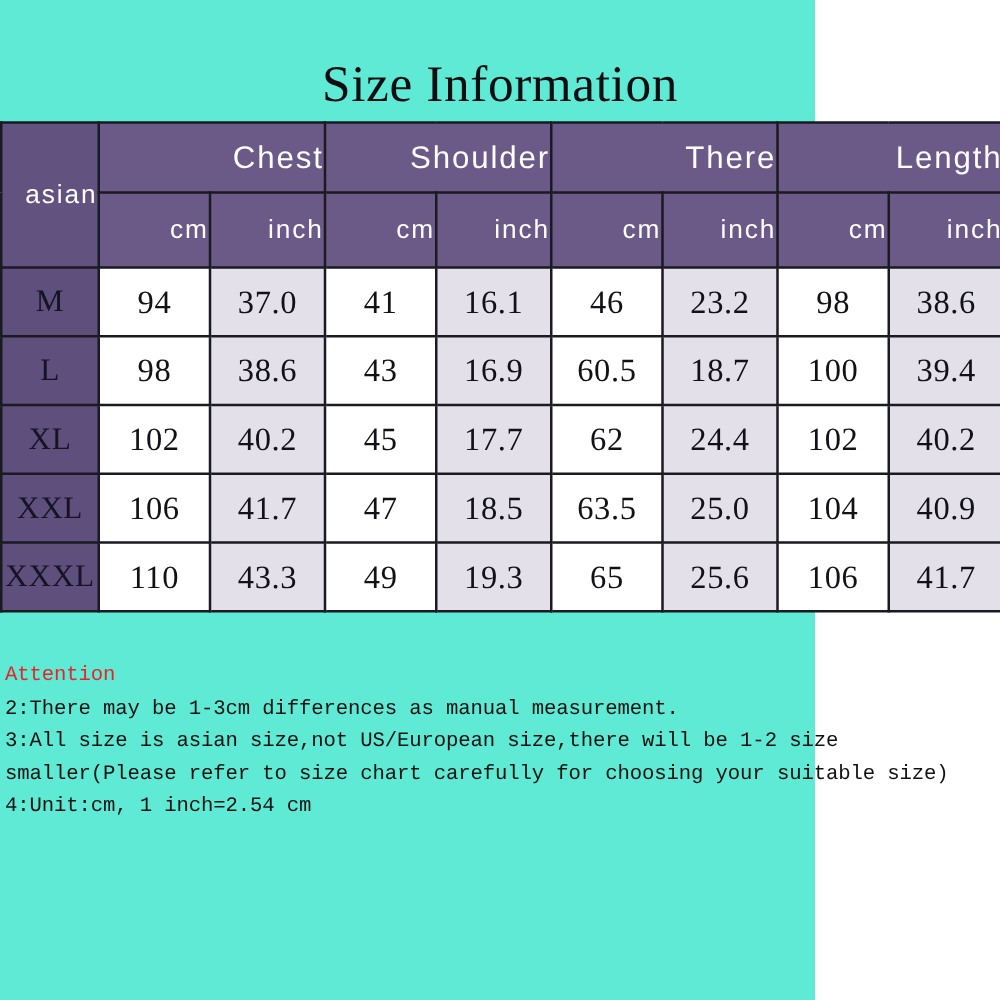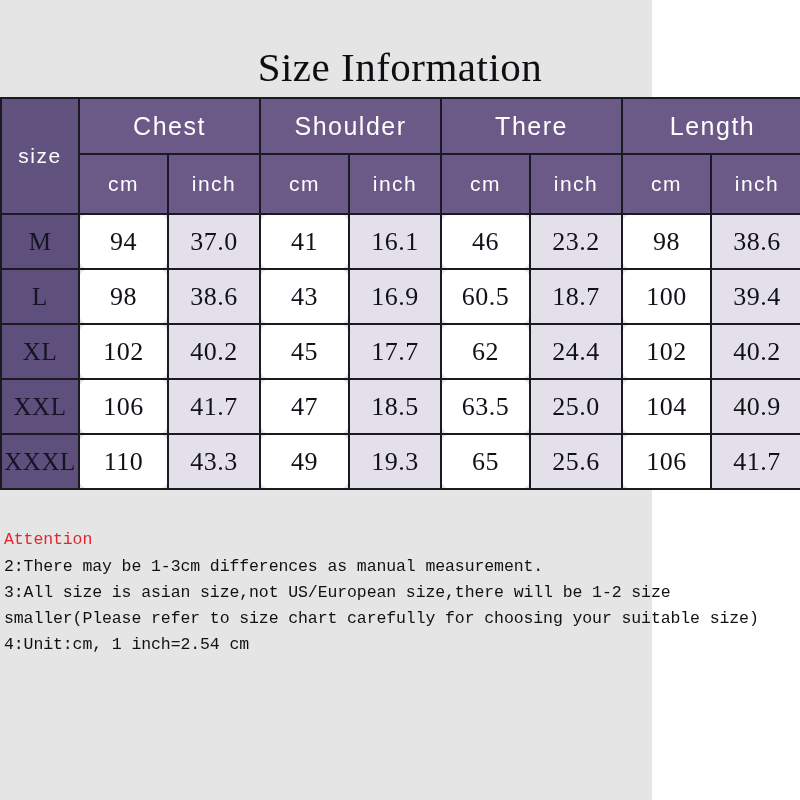--- a/index.html
+++ b/index.html
@@ -12,21 +12,21 @@
     height: 800px;
     overflow: hidden;
     font-family: "Liberation Sans", sans-serif;
     color: #000000;
   }
 
   .page {
     position: relative;
     width: 652px;
     height: 800px;
-    background: #e5e5e5;
+    background: #5eead4;
   }
 
   
   .title {
     position: absolute;
     top: 42px;
     left: 0;
     width: 800px;
     text-align: center;
     font-family: "Liberation Serif", serif;
@@ -50,21 +50,21 @@
     border: 2px solid #1a1a22;
     padding: 0;
     margin: 0;
   }
 
   .hdr {
     background: #6b5a87;
     color: #ffffff;
     font-family: "Liberation Sans", sans-serif;
     font-weight: 400;
-    text-align: center;
+    text-align: right;
     letter-spacing: 1.5px;
   }
   .hdr-group {
     height: 54px;
     font-size: 25px;
   }
   .hdr-unit {
     height: 58px;
     font-size: 21px;
   }
@@ -85,21 +85,21 @@
   }
 
   .val {
     font-family: "Liberation Serif", serif;
     font-size: 26px;
     text-align: center;
     color: #111118;
     height: 53px;
     letter-spacing: 0.5px;
   }
-  .val.cm   { background: #ffffff; border-radius: 10px; }
+  .val.cm   { background: #ffffff; }
   .val.inch { background: #e4e0ea; margin-top: 40px; }
 
   
   col.c-size { width: 78px; }
   col.c-cm   { width: 89px; }
   col.c-in   { width: 92px; }
 
   
   .notes {
     position: absolute;
@@ -137,21 +137,21 @@
         <col class="c-in">
       <col class="c-cm">
         <col class="c-in">
       <col class="c-cm">
         <col class="c-in">
       <col class="c-cm">
         <col class="c-in">
     </colgroup>
     <thead>
       <tr>
-        <th class="hdr hdr-size" rowspan="2">size</th>
+        <th class="hdr hdr-size" rowspan="2">asian</th>
         <th class="hdr hdr-group" colspan="2">Chest</th>
         <th class="hdr hdr-group" colspan="2">Shoulder</th>
         <th class="hdr hdr-group" colspan="2">There</th>
         <th class="hdr hdr-group" colspan="2">Length</th>
       </tr>
       <tr>
         <th class="hdr hdr-unit">cm</th>
         <th class="hdr hdr-unit">inch</th>
         <th class="hdr hdr-unit">cm</th>
         <th class="hdr hdr-unit">inch</th>

